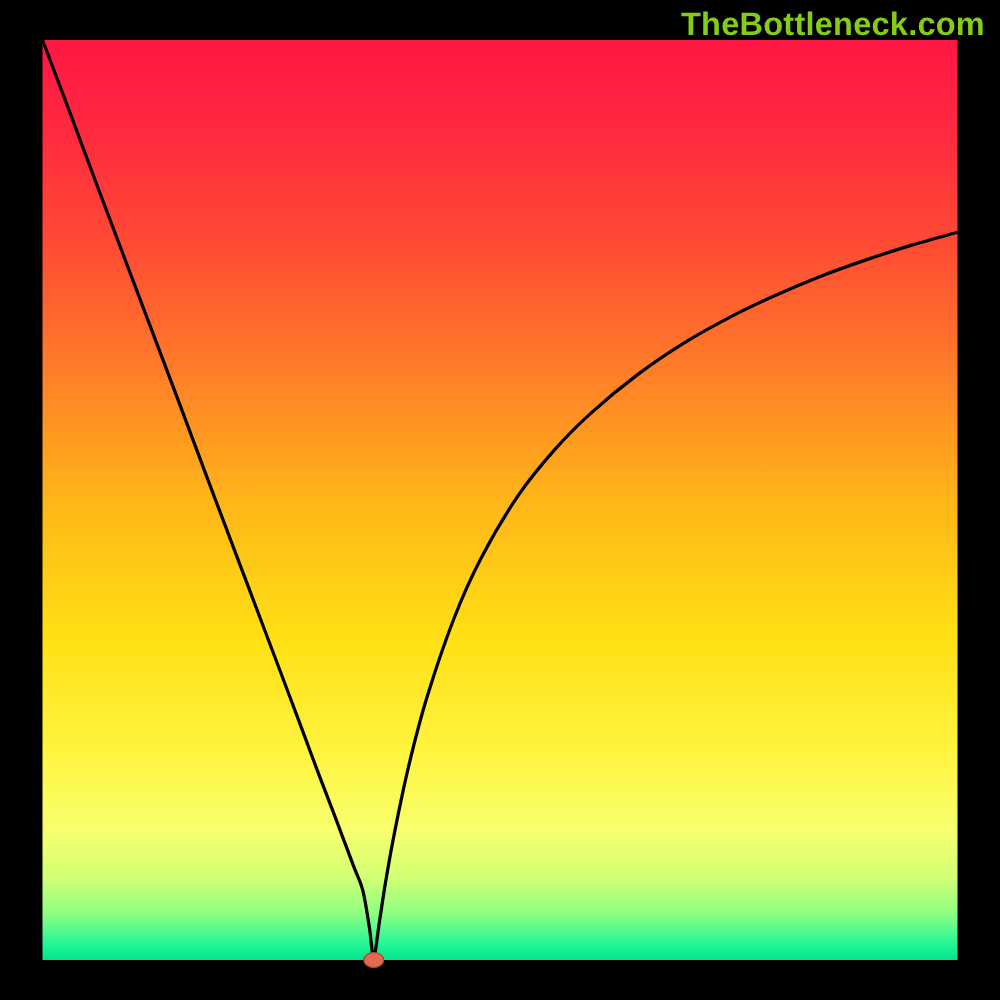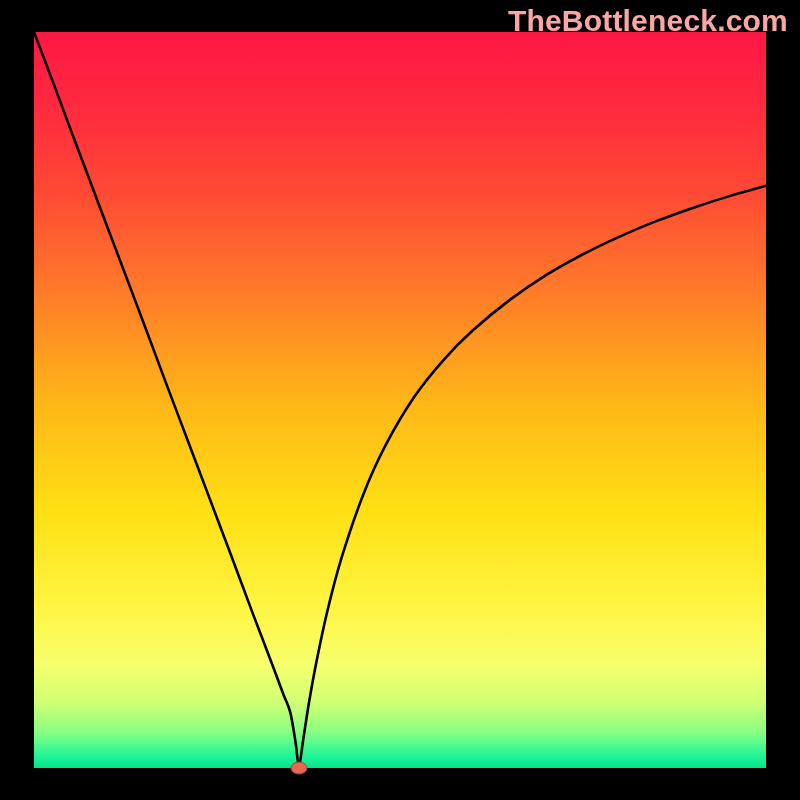--- a/index.html
+++ b/index.html
@@ -14,22 +14,22 @@
   .frame {
     position: relative;
     width: 800px;
     height: 800px;
     background: #000;
   }
   .watermark {
     position: absolute;
     top: 4px;
     right: 12px;
-    color: #fca5a5;
-    font-size: 30px;
+    color: #84cc16;
+    font-size: 26px;
     font-weight: 600;
     letter-spacing: 0.2px;
     user-select: none;
   }
   svg {
     position: absolute;
     top: 0;
     left: 0;
   }
 </style>

